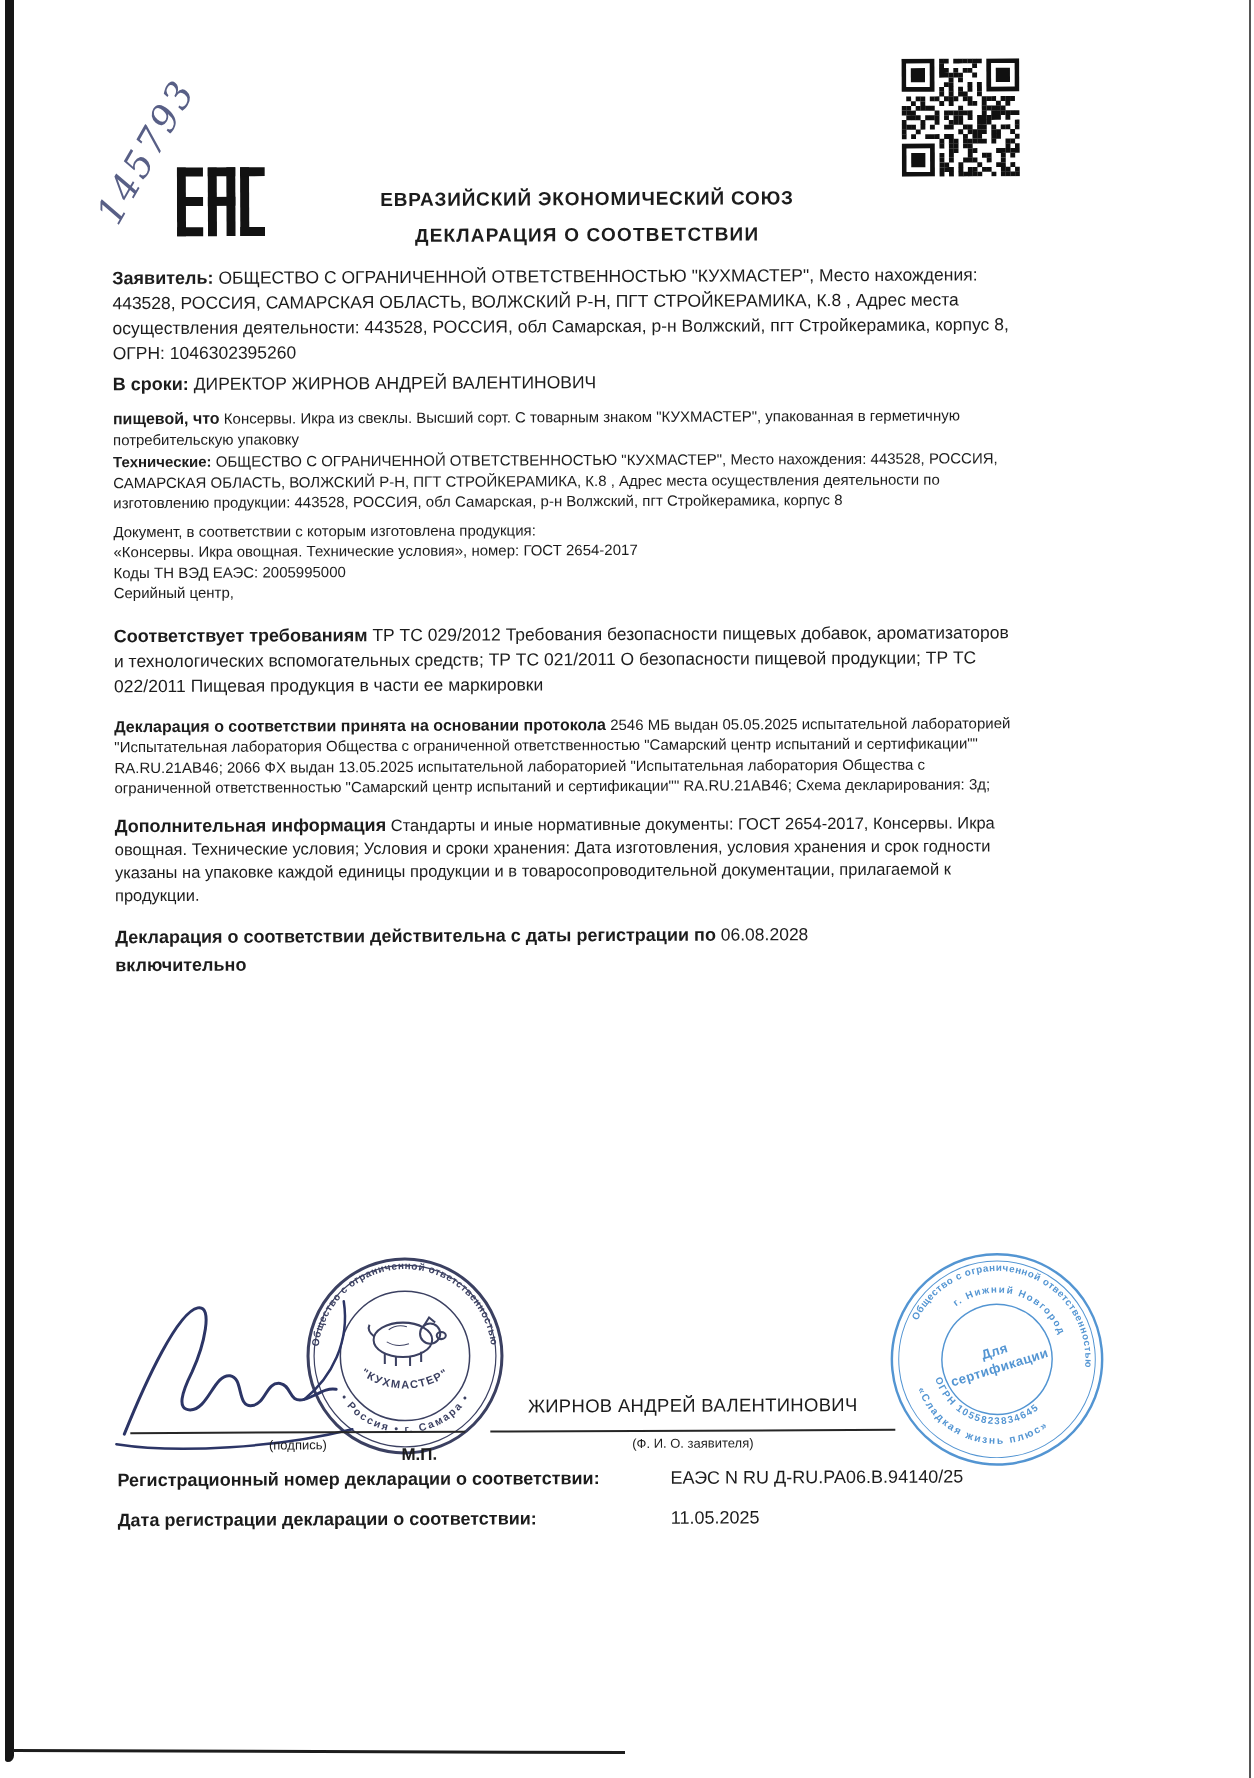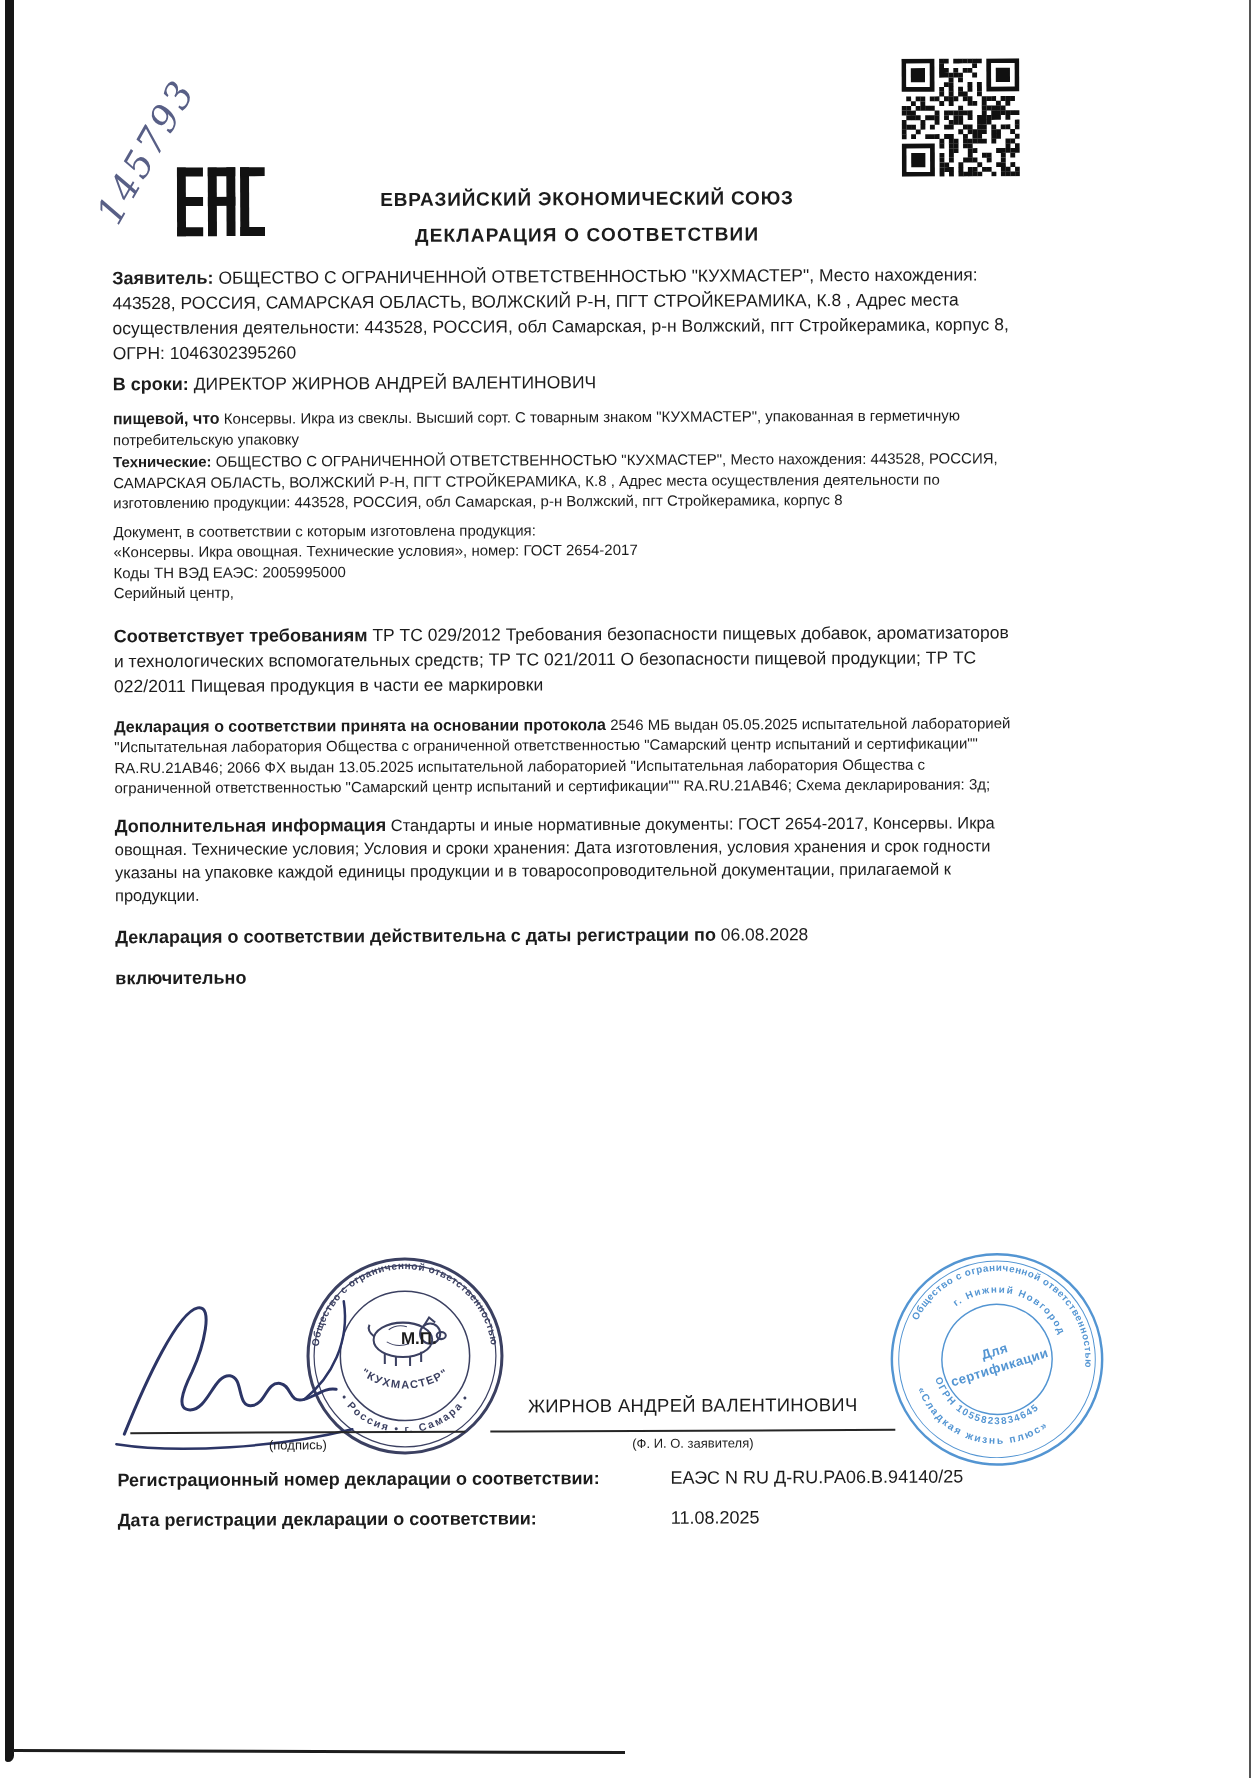--- a/index.html
+++ b/index.html
@@ -31,36 +31,36 @@
   .lbl-lg { font-size:18px; }
   .lbl-md { font-size:16px; }
   .para-person     { margin-top:6px; }
   .para-declares   { margin-top:12px; }
   .para-manufacturer { margin-top:2px; }
   .doc-lines       { margin-top:8px; }
   .para-compliance { margin-top:20px; }
   .para-protocol   { margin-top:18px; }
   .para-additional { margin-top:16px; }
   .para-validity   { margin-top:18px; }
-  .para-validity .second { display:inline-block; margin-top:16px; }
+  .para-validity .second { display:inline-block; margin-top:3px; }
 
   
   .stamp { position:absolute; z-index:1; }
   .stamp-dark { left:302px; top:1254px; width:202px; height:202px; color:#2b3054; opacity:.92; }
   .stamp-blue { left:882px; top:1248px; width:226px; height:226px; color:#2e7ec9; opacity:.82; }
   .stamp text { fill:currentColor; font-family:"Liberation Sans",sans-serif; font-weight:bold; }
   .ring-a { font-size:10px;  letter-spacing:0.6px; }
   .ring-b { font-size:10.5px; letter-spacing:2px; }
   .ring-c { font-size:10px;  letter-spacing:1.6px; }
   .center-arc { font-size:11px; letter-spacing:1.5px; }
   .blue-center { font-size:13.5px; letter-spacing:0.5px; }
 
   .signature { position:absolute; left:106px; top:1282px; width:250px; height:172px; z-index:2; }
 
-  .mp-mark { position:absolute; left:399px; top:1328px; font-size:17px; font-weight:bold; z-index:3; }
+  .mp-mark { position:absolute; left:399px; top:1444px; font-size:17px; font-weight:bold; z-index:3; }
   .applicant-name { position:absolute; left:488px; top:1395px; width:405px; text-align:center;
                     font-size:18.5px; letter-spacing:0.3px; z-index:3; }
   .sig-line  { position:absolute; left:128px; top:1430px; width:335px; border-top:2px solid #262626; z-index:3; }
   .name-line { position:absolute; left:488px; top:1430px; width:405px; border-top:2px solid #262626; z-index:3; }
   .sig-caption  { position:absolute; left:128px; top:1436px; width:335px; text-align:center; font-size:13px; z-index:3; }
   .name-caption { position:absolute; left:488px; top:1436px; width:405px; text-align:center; font-size:13px; z-index:3; }
 
   .reg-row { position:absolute; left:115px; width:1030px; z-index:3; }
   .reg-row-1 { top:1468px; }
   .reg-row-2 { top:1508px; }
@@ -437,17 +437,17 @@
     <div class="name-line"></div>
     <div class="sig-caption">(подпись)</div>
     <div class="name-caption">(Ф. И. О. заявителя)</div>
 
     <div class="reg-row reg-row-1">
       <span class="reg-label">Регистрационный номер декларации о соответствии:</span>
       <span class="reg-value">ЕАЭС N RU Д-RU.РА06.В.94140/25</span>
     </div>
     <div class="reg-row reg-row-2">
       <span class="reg-label">Дата регистрации декларации о соответствии:</span>
-      <span class="reg-value">11.08.2025</span>
+      <span class="reg-value">11.05.2025</span>
     </div>
 
   </div>
 </div>
 
 </body></html>

